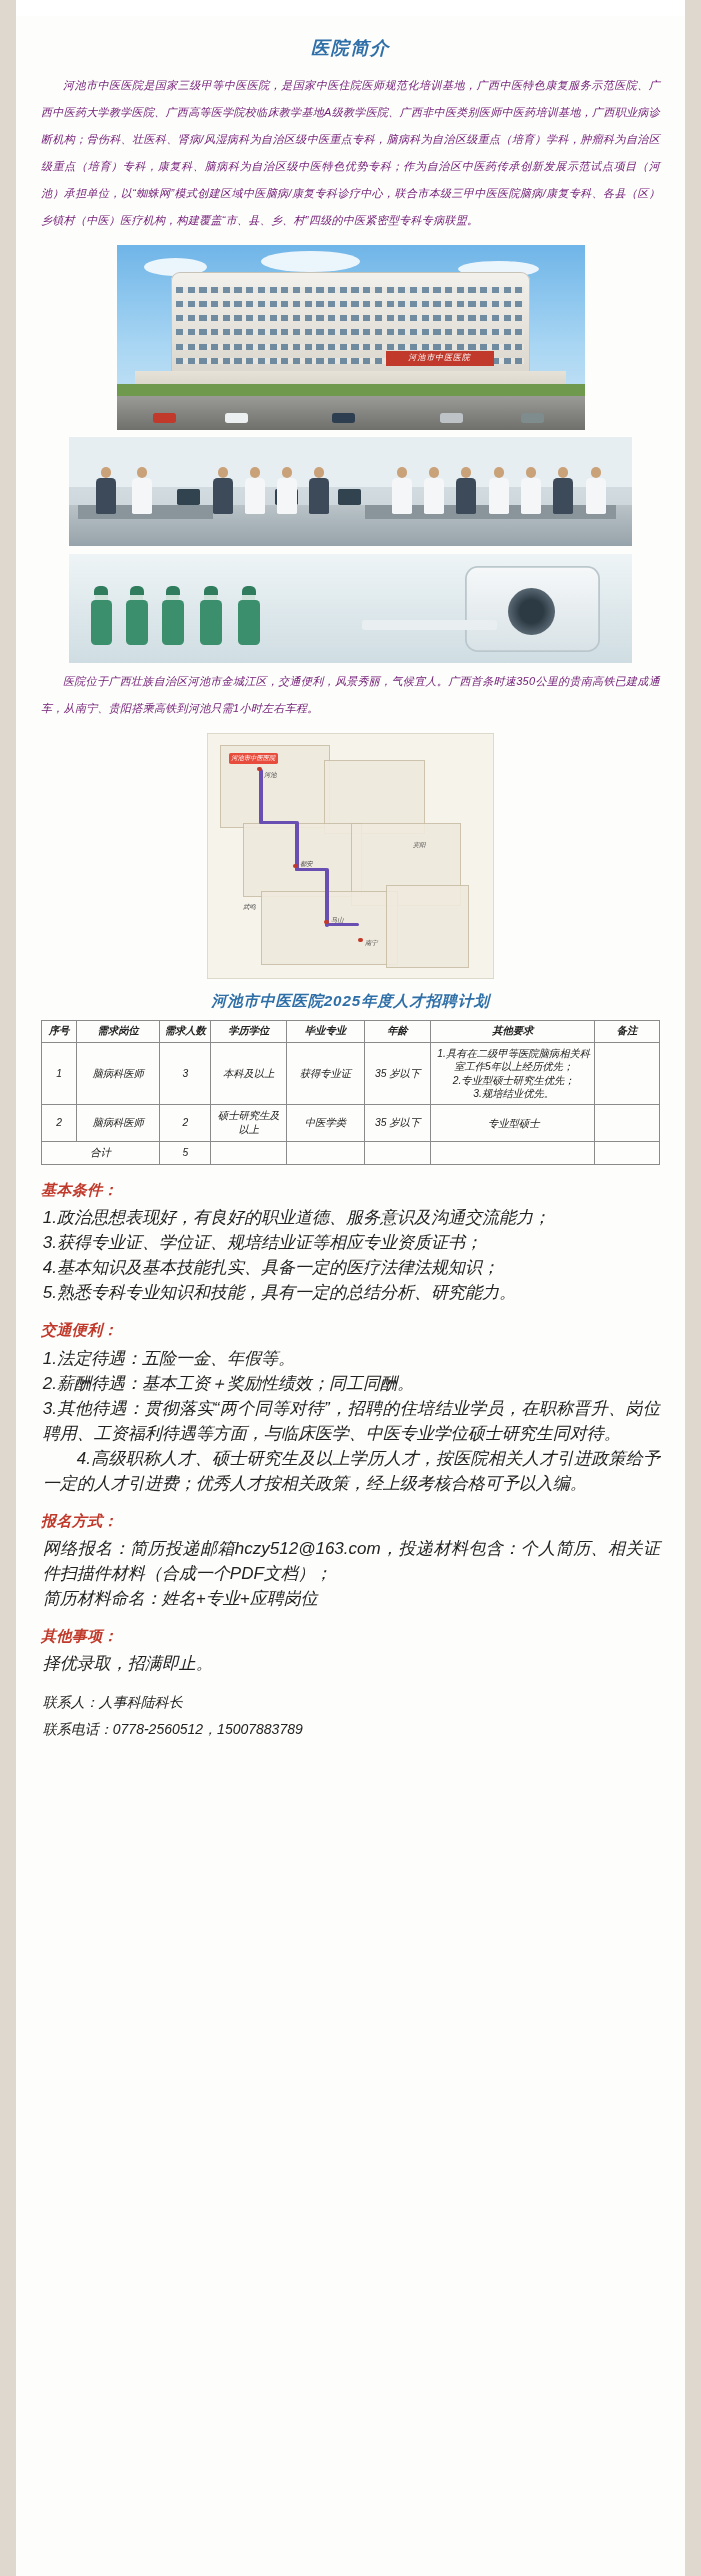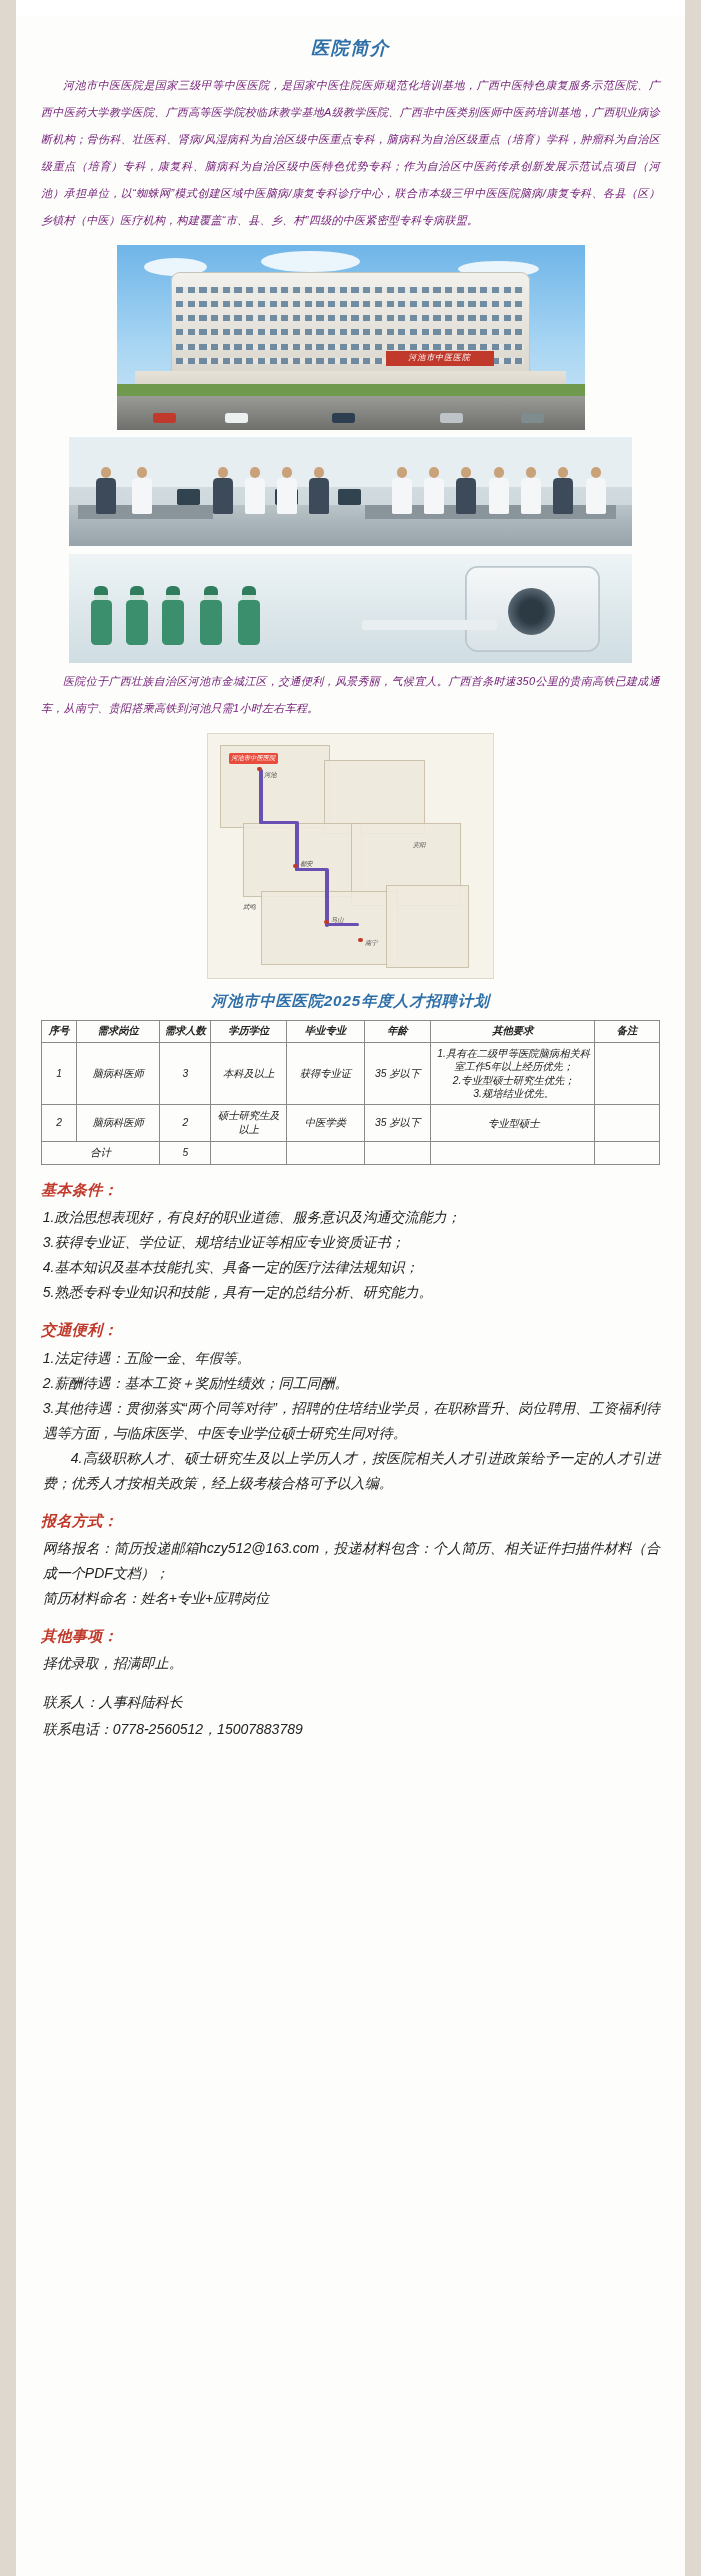--- a/index.html
+++ b/index.html
@@ -162,21 +162,21 @@
   .col-age   { width: 65px; }
   .col-other { width: 170px; }
   .col-note  { width: 63px; }
 
   
   .sec-head {
     color:#c0392b; font-size:15px; font-weight:bold;
     margin: 16px 0 5.4px 0; letter-spacing:0.4px;
   }
   .sec-list p {
-    font-size: 14px;
+    font-size: 17px;
     line-height: 25px;
     color: #222;
     margin: 0;
     text-align: justify;
   }
   .sec-list p.indent { text-indent: 2em; }
   .pad-left { padding-left: 1.8px; }
   .contact p { font-size:14px; line-height:27px; margin:0; color:#222; }
 </style>
 </head>

